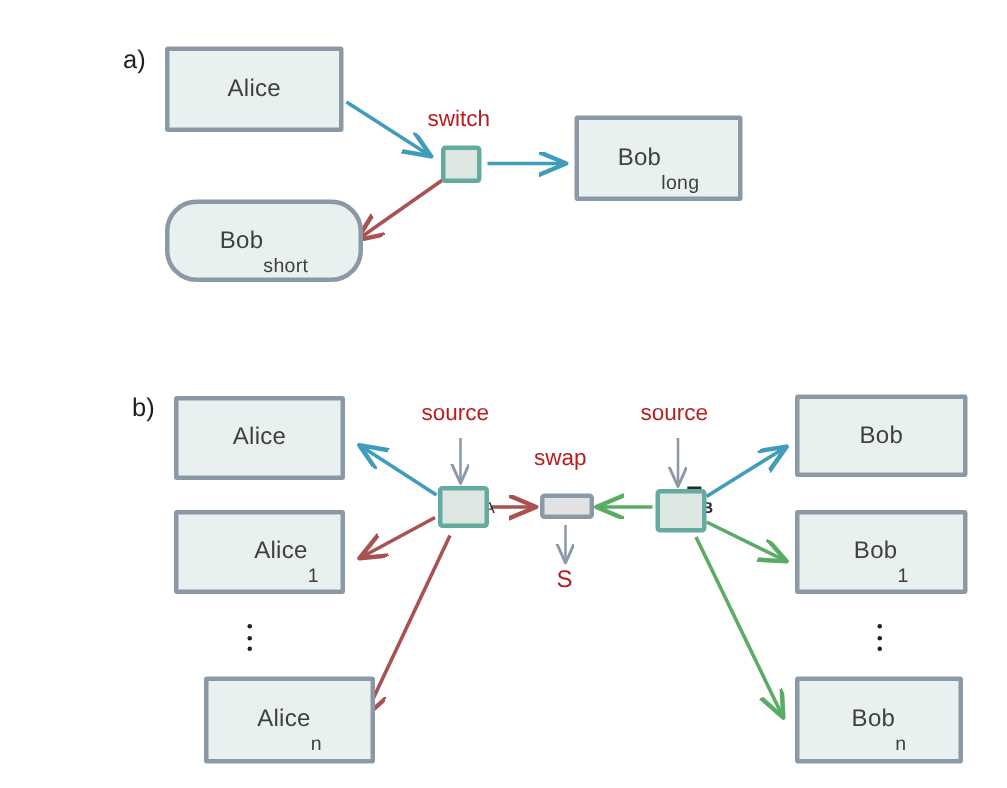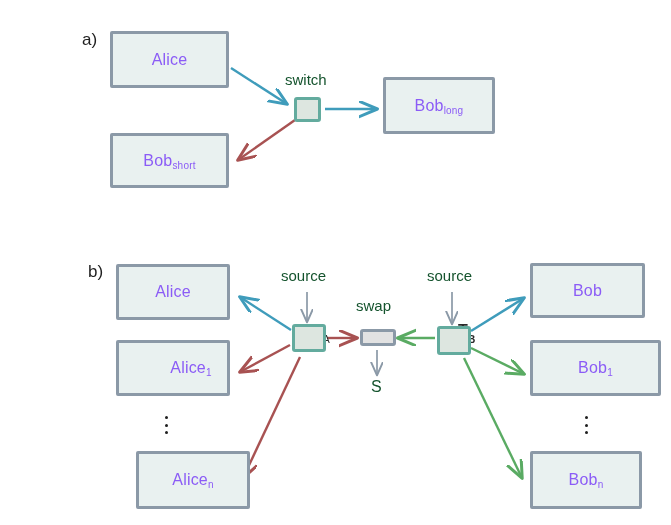--- a/index.html
+++ b/index.html
@@ -25,43 +25,43 @@
   }
   .node-box {
     position: absolute;
     box-sizing: border-box;
     background: #e9f1f0;
     border: 3px solid #8b99a7;
     border-radius: 2px;
     display: flex;
     align-items: center;
     justify-content: center;
-    color: #8b5cf6;
+    color: #404040;
     font-size: 16px;
     letter-spacing: 0.2px;
   }
   .node-box .lbl { display: inline-block; white-space: nowrap; }
-  .node-box sub { font-size: 10px; vertical-align: baseline; position: relative; top: 3px; }
+  .node-box sub { font-size: 13px; vertical-align: baseline; position: relative; top: 16px; }
   .src-box {
     position: absolute;
     box-sizing: border-box;
     background: #dde6e0;
     border: 3px solid #63ab9e;
     border-radius: 3px;
   }
   .swap-box {
     position: absolute;
     box-sizing: border-box;
     background: #e2e2e2;
     border: 3px solid #8b99a7;
     border-radius: 3px;
   }
   .plain-label {
     position: absolute;
-    color: #14532d;
+    color: #b91c1c;
     font-size: 15px;
     white-space: nowrap;
   }
   .panel-label {
     position: absolute;
     color: #1f1f1f;
     font-size: 17px;
   }
   .tlabel {
     position: absolute;
@@ -156,21 +156,21 @@
   </svg>
 
   <div class="panel-label" style="left:82px; top:30px;">a)</div>
 
   <div class="node-box" style="left:110px; top:31px; width:119px; height:57px;">
     <span class="lbl">
       <span>Alice</span>
     </span>
   </div>
 
-  <div class="node-box" style="left:110px; top:133px; width:119px; height:55px;">
+  <div class="node-box" style="left:110px; top:133px; width:132px; height:55px;border-radius:21px;">
     <span class="lbl">
       <span>Bob</span><sub>short</sub>
     </span>
   </div>
 
   <div class="node-box" style="left:383px; top:77px; width:112px; height:57px;">
     <span class="lbl">
       <span>Bob</span><sub>long</sub>
     </span>
   </div>
@@ -220,21 +220,21 @@
     <span>T</span><sub>B</sub>
   </div>
   <div class="src-box" style="left:437px; top:326px; width:34px; height:29px;"></div>
 
   <div class="node-box" style="left:530px; top:263px; width:115px; height:55px;">
     <span class="lbl">
       <span>Bob</span>
     </span>
   </div>
 
-  <div class="node-box" style="left:530px; top:340px; width:131px; height:56px;">
+  <div class="node-box" style="left:530px; top:340px; width:115px; height:56px;">
     <span class="lbl">
       <span>Bob</span><sub>1</sub>
     </span>
   </div>
 
   <div class="vdots" style="left:585px; top:416px;">
     <span></span>
       <span></span>
       <span></span>
   </div>

